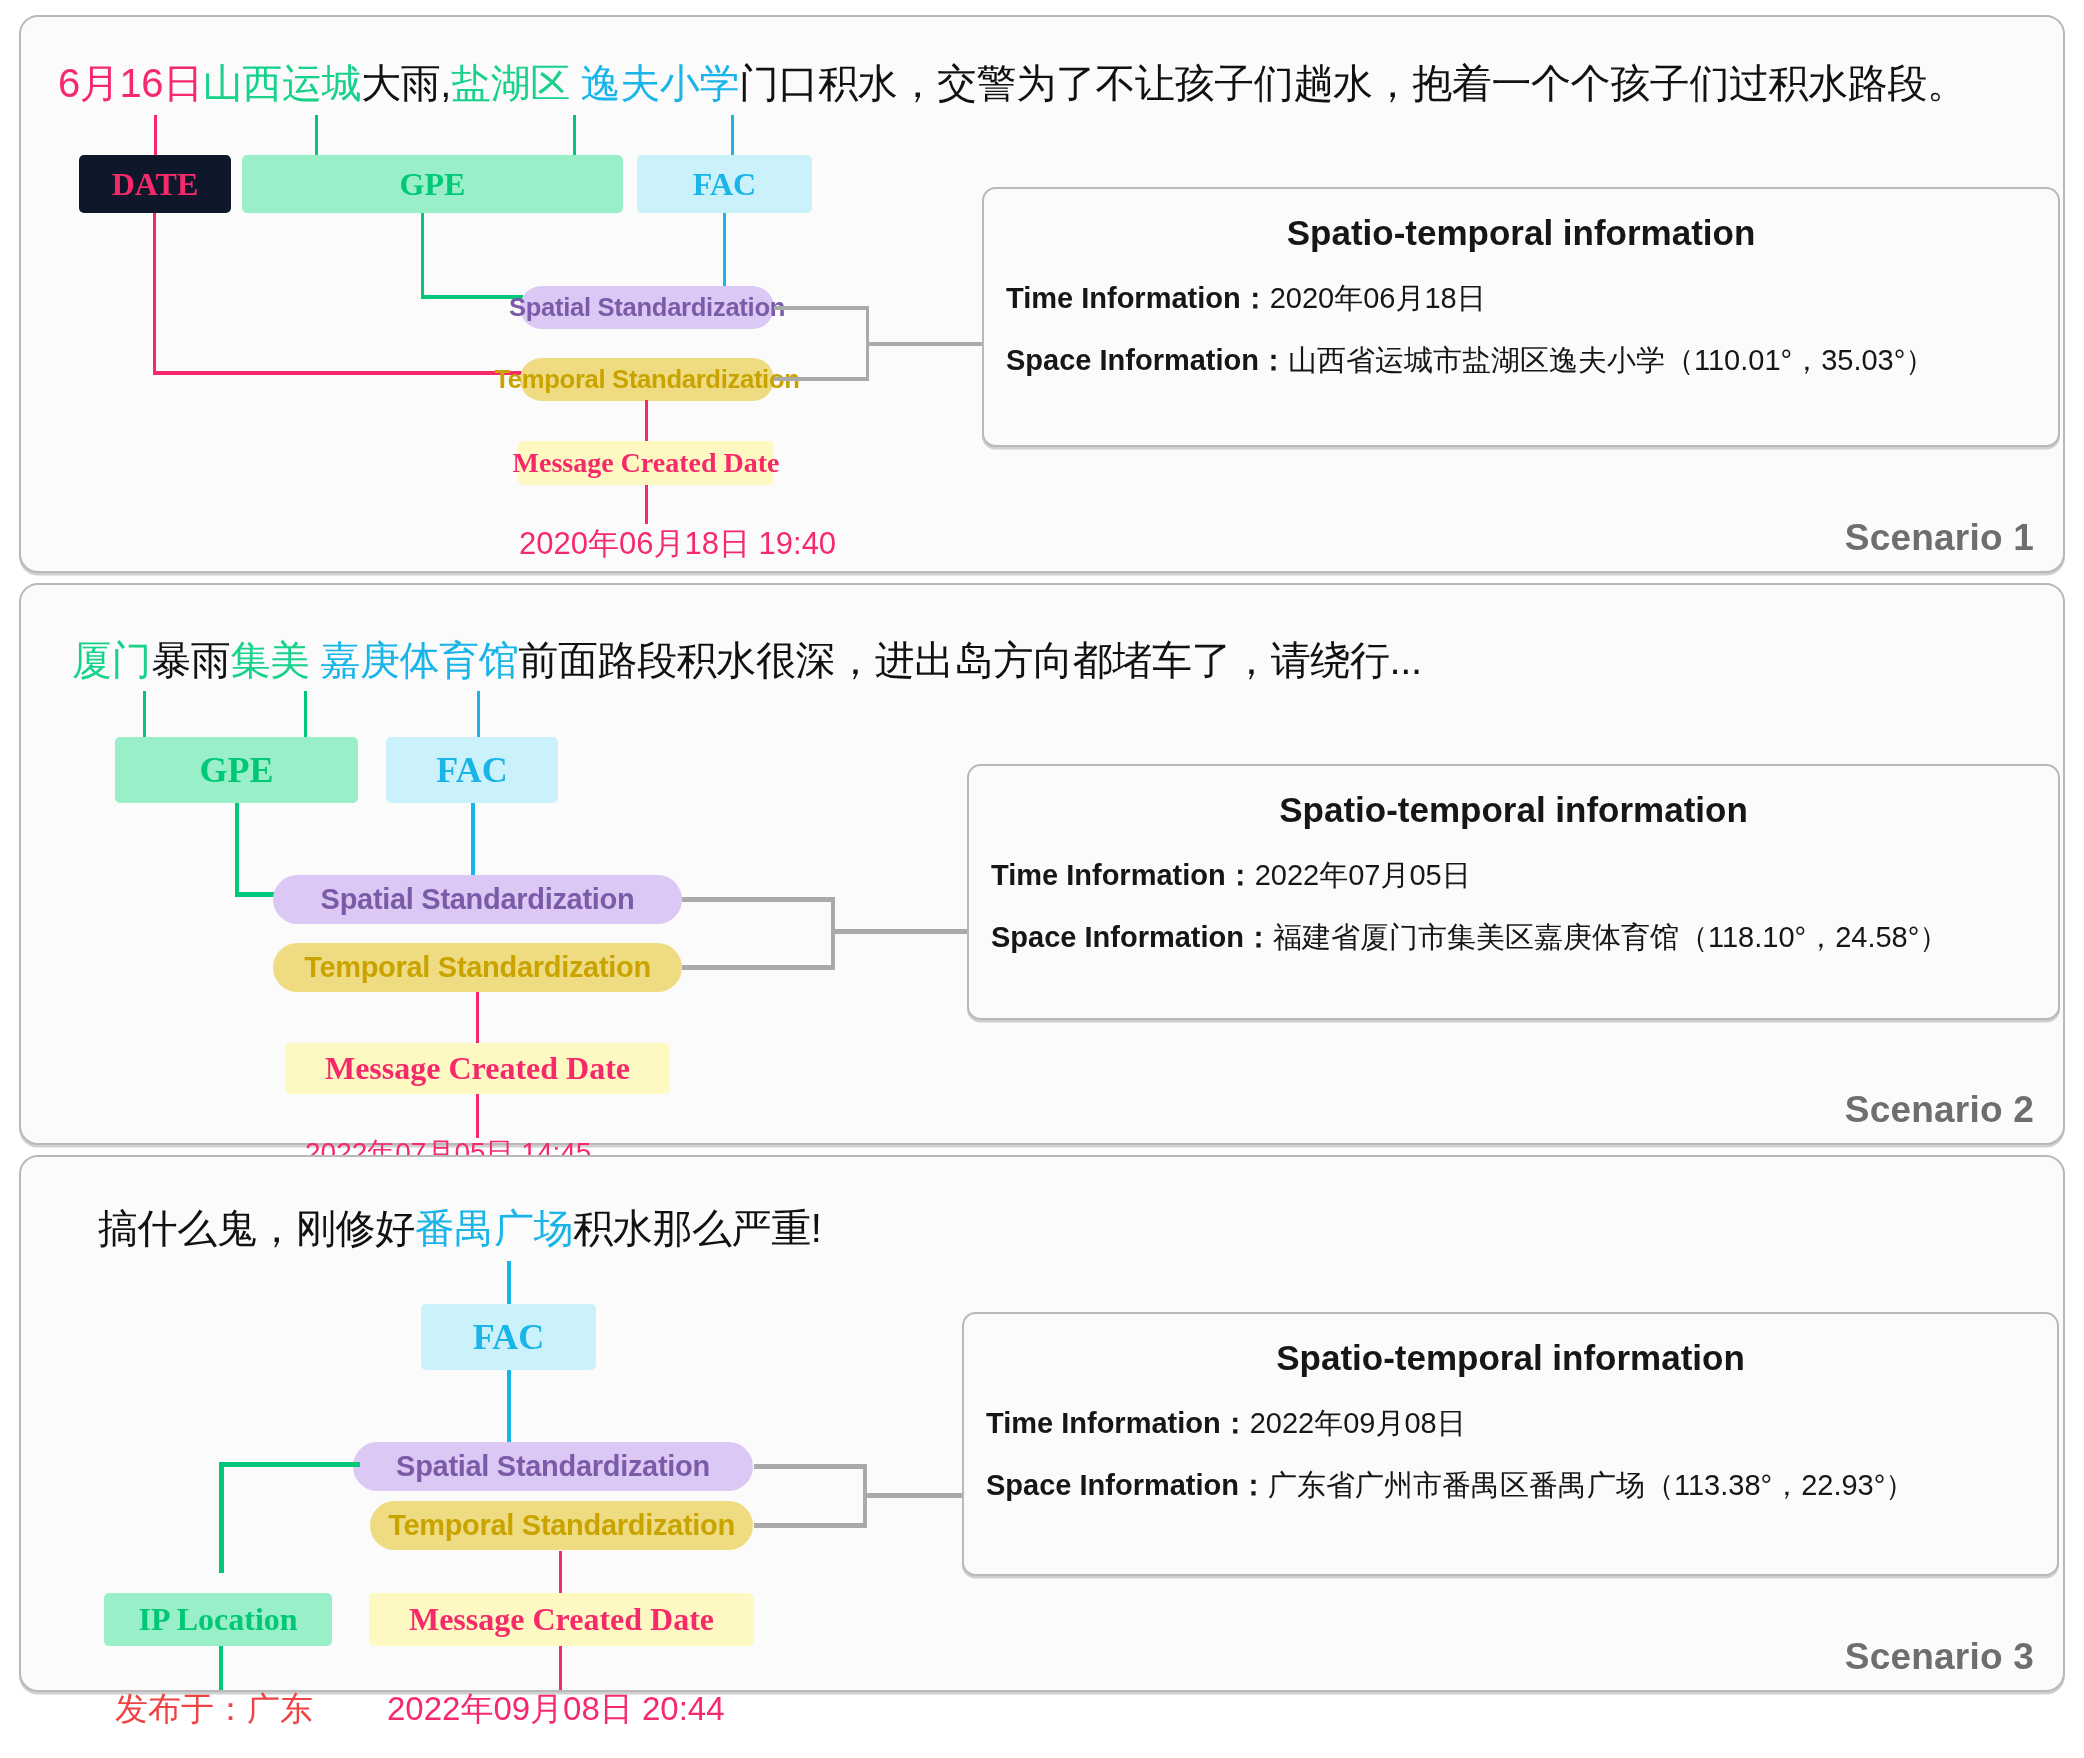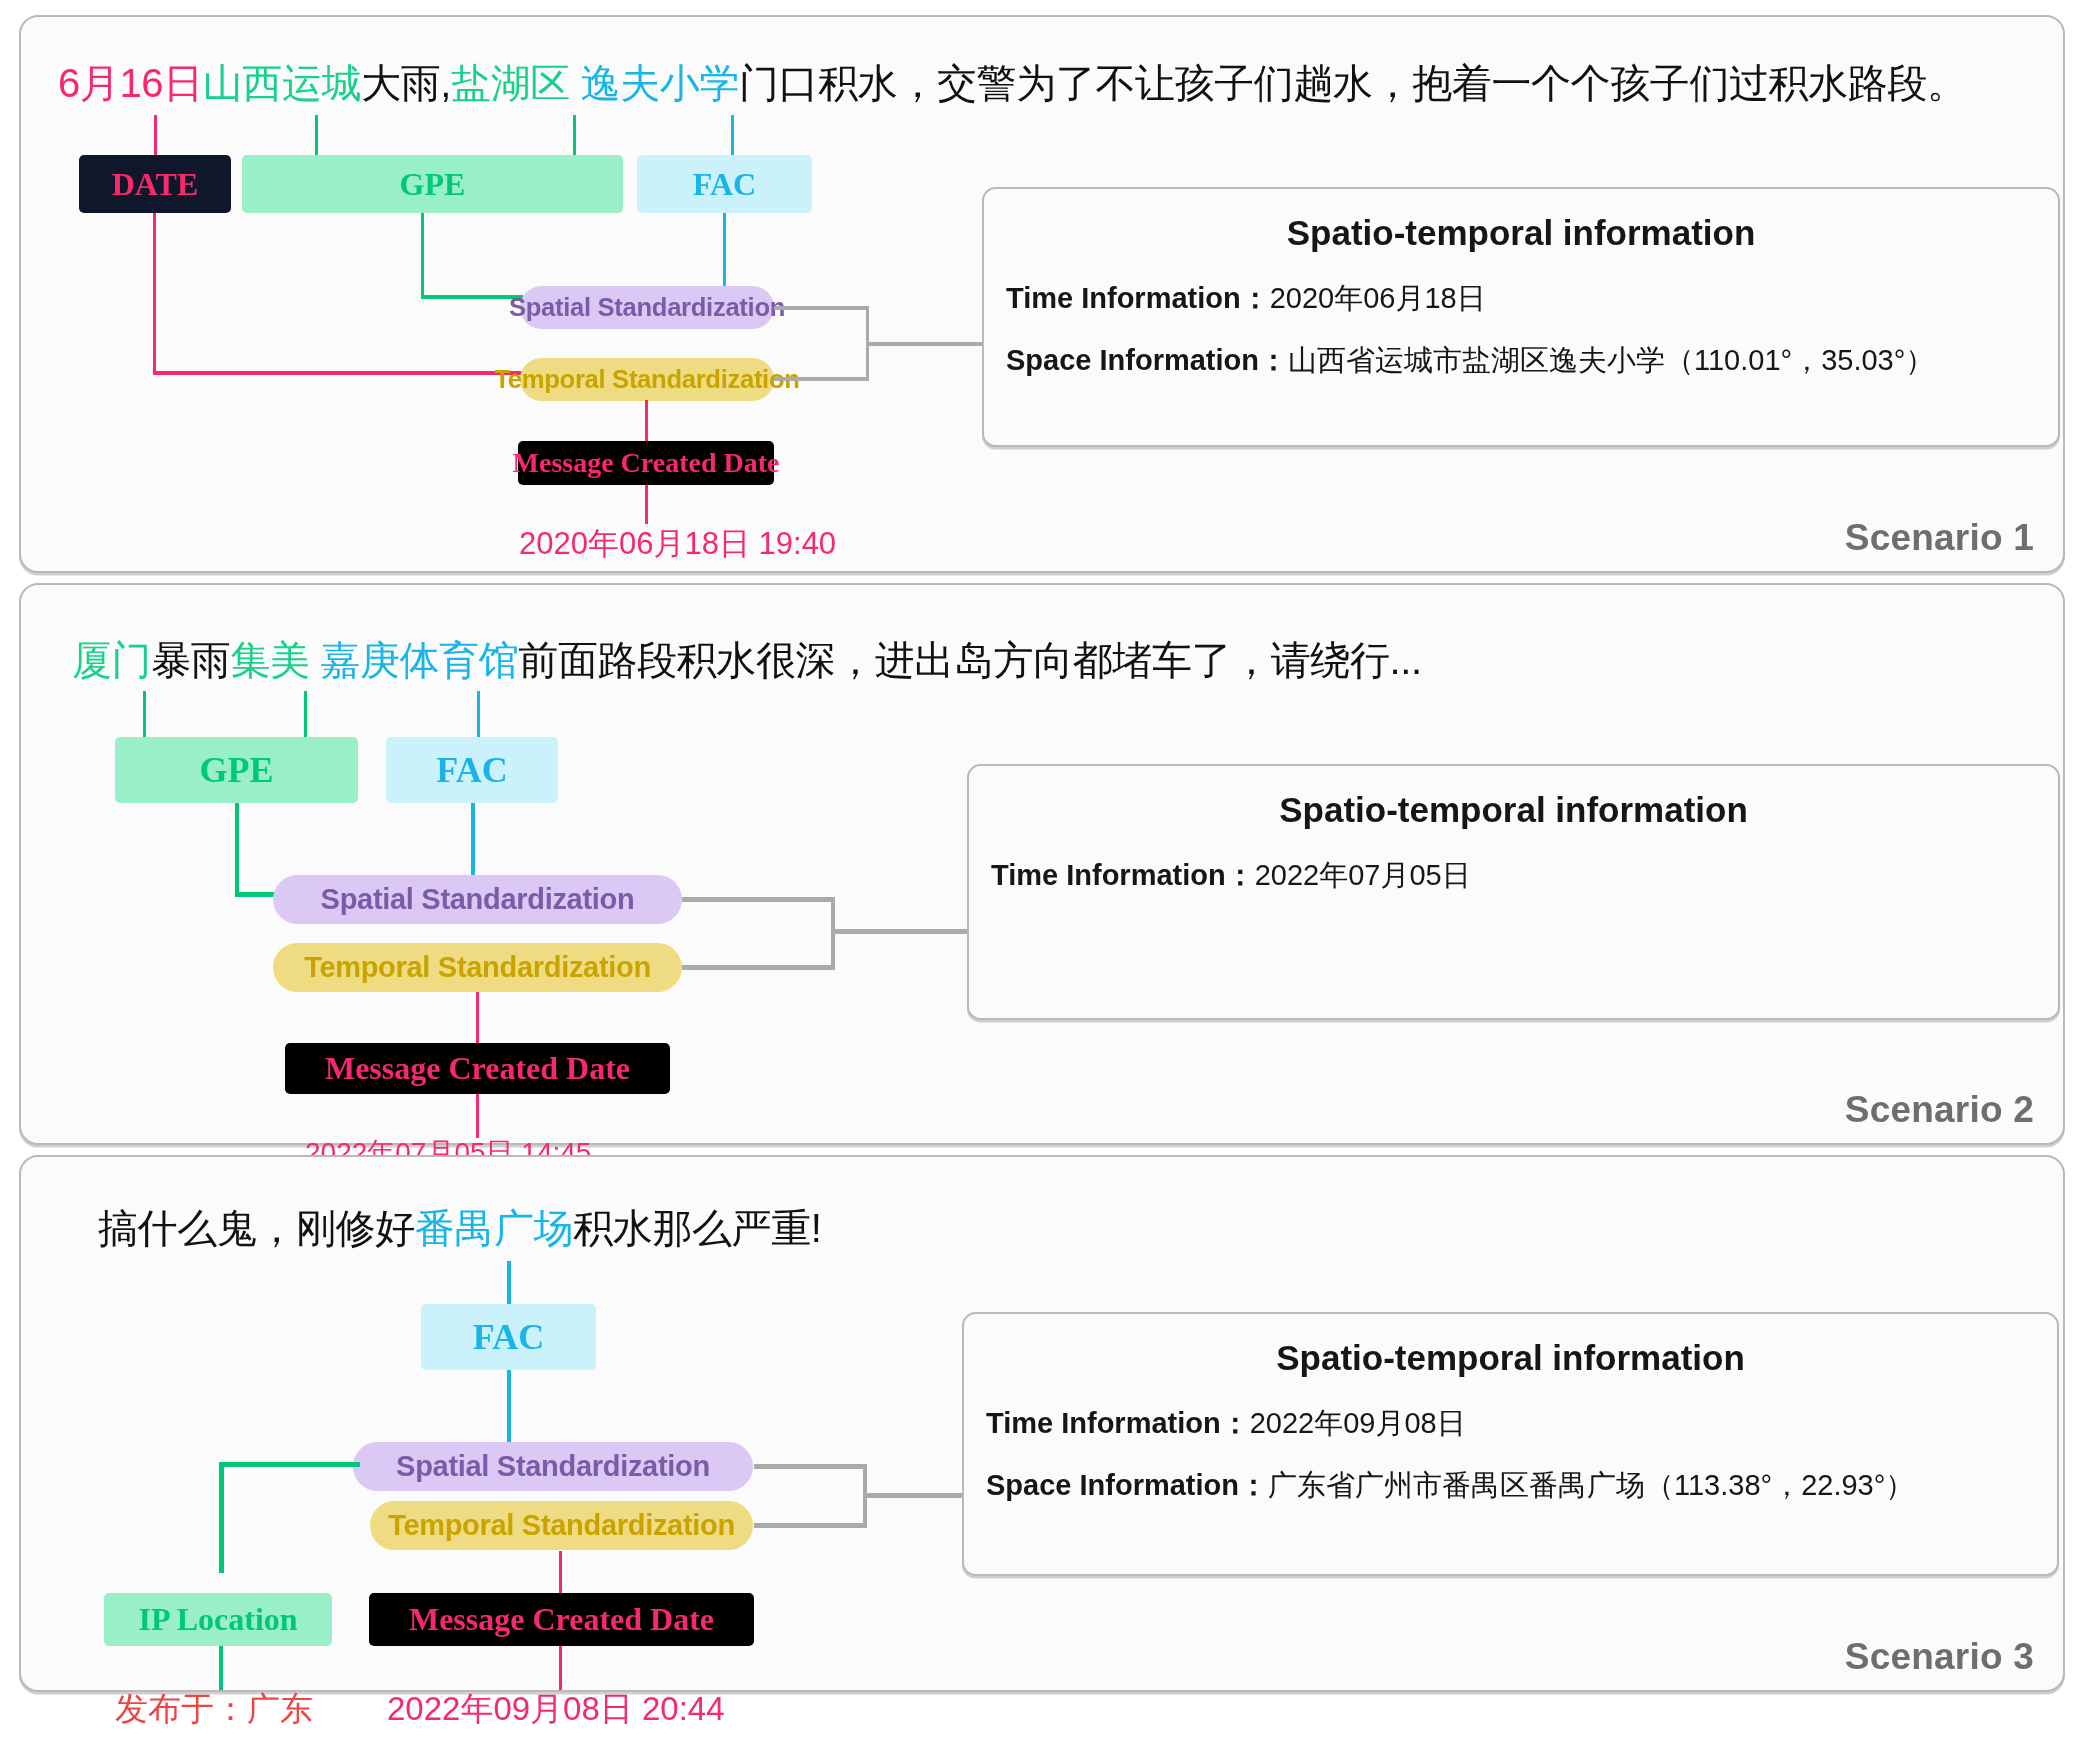--- a/index.html
+++ b/index.html
@@ -73,21 +73,21 @@
     box-sizing: border-box;
     font-family: "Liberation Serif", serif;
     font-weight: bold;
     border-radius: 5.1px;
     white-space: nowrap;
   }
   .chip.date-chip { background: #0f172a; color: #F6296B; }
   .chip.gpe-chip  { background: #99EFC8; color: #00C878; }
   .chip.fac-chip  { background: #CBF2FB; color: #19B5E8; }
   .chip.ip-chip   { background: #99EFC8; color: #00C878; }
-  .chip.msg-chip  { background: #000000; color: #F6296B; }
+  .chip.msg-chip  { background: #fef9c3; color: #F6296B; }
 
   
   .pill {
     position: absolute;
     display: flex;
     align-items: center;
     justify-content: center;
     box-sizing: border-box;
     border-radius: 851px;
     font-weight: bold;
@@ -255,20 +255,23 @@
 
     <div class="line pink" style="left:455px; top:509px; width:3.4px; height:44px;"></div>
 
     <div class="raw pink" style="left:284px; top:549px; font-size:28px;">2022年07月05日 14:45</div>
 
     <div class="infobox" style="left:946px; top:179px; width:1093px; height:256px;">
       <div class="ib-title">Spatio-temporal information</div>
       <div class="ib-row">
         <span class="ib-label">Time Information：</span><span class="ib-value">2022年07月05日</span>
       </div>
+      <div class="ib-row">
+        <span class="ib-label">Space Information：</span><span class="ib-value">福建省厦门市集美区嘉庚体育馆（118.10°，24.58°）</span>
+      </div>
     </div>
 
     <div class="scenario-tag">Scenario 2</div>
   </div>
 
   <div class="panel s3">
 
     <div class="sentence" style="top:49px; left:77px;">
       <span class="seg plain">搞什么鬼，刚修好</span><span class="seg fac">番禺广场</span><span class="seg plain">积水那么严重!</span>
     </div>

